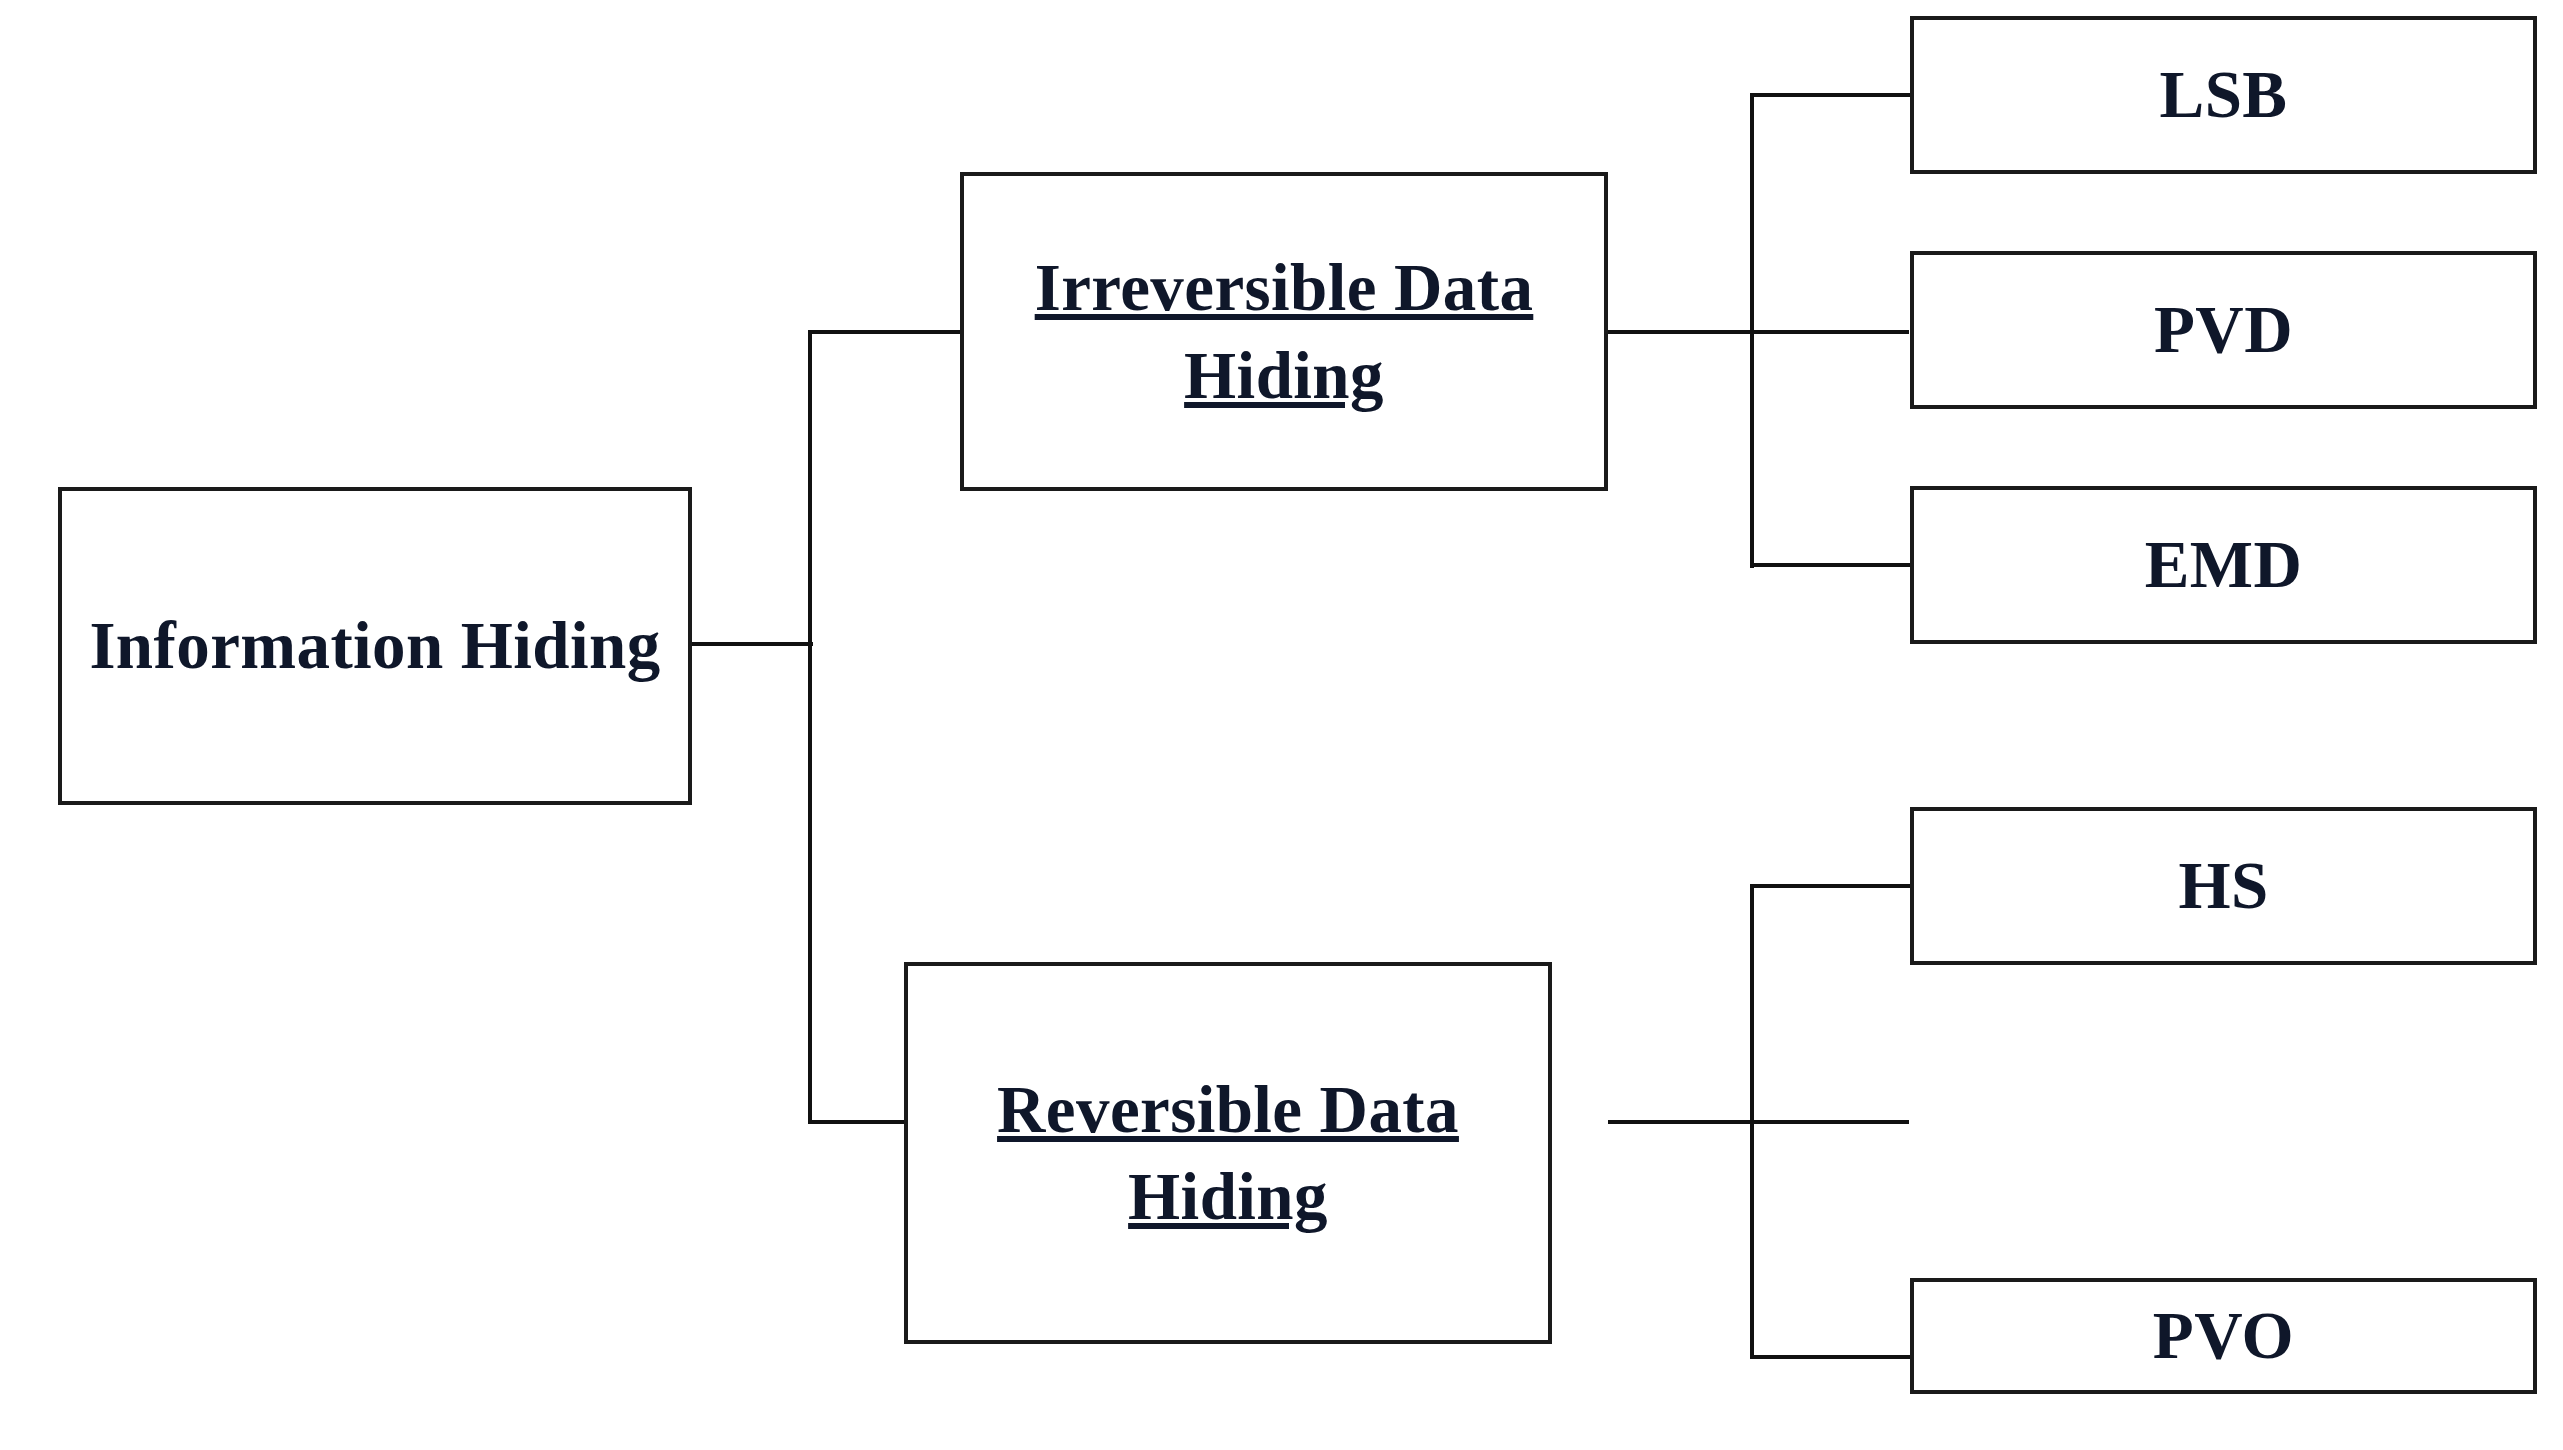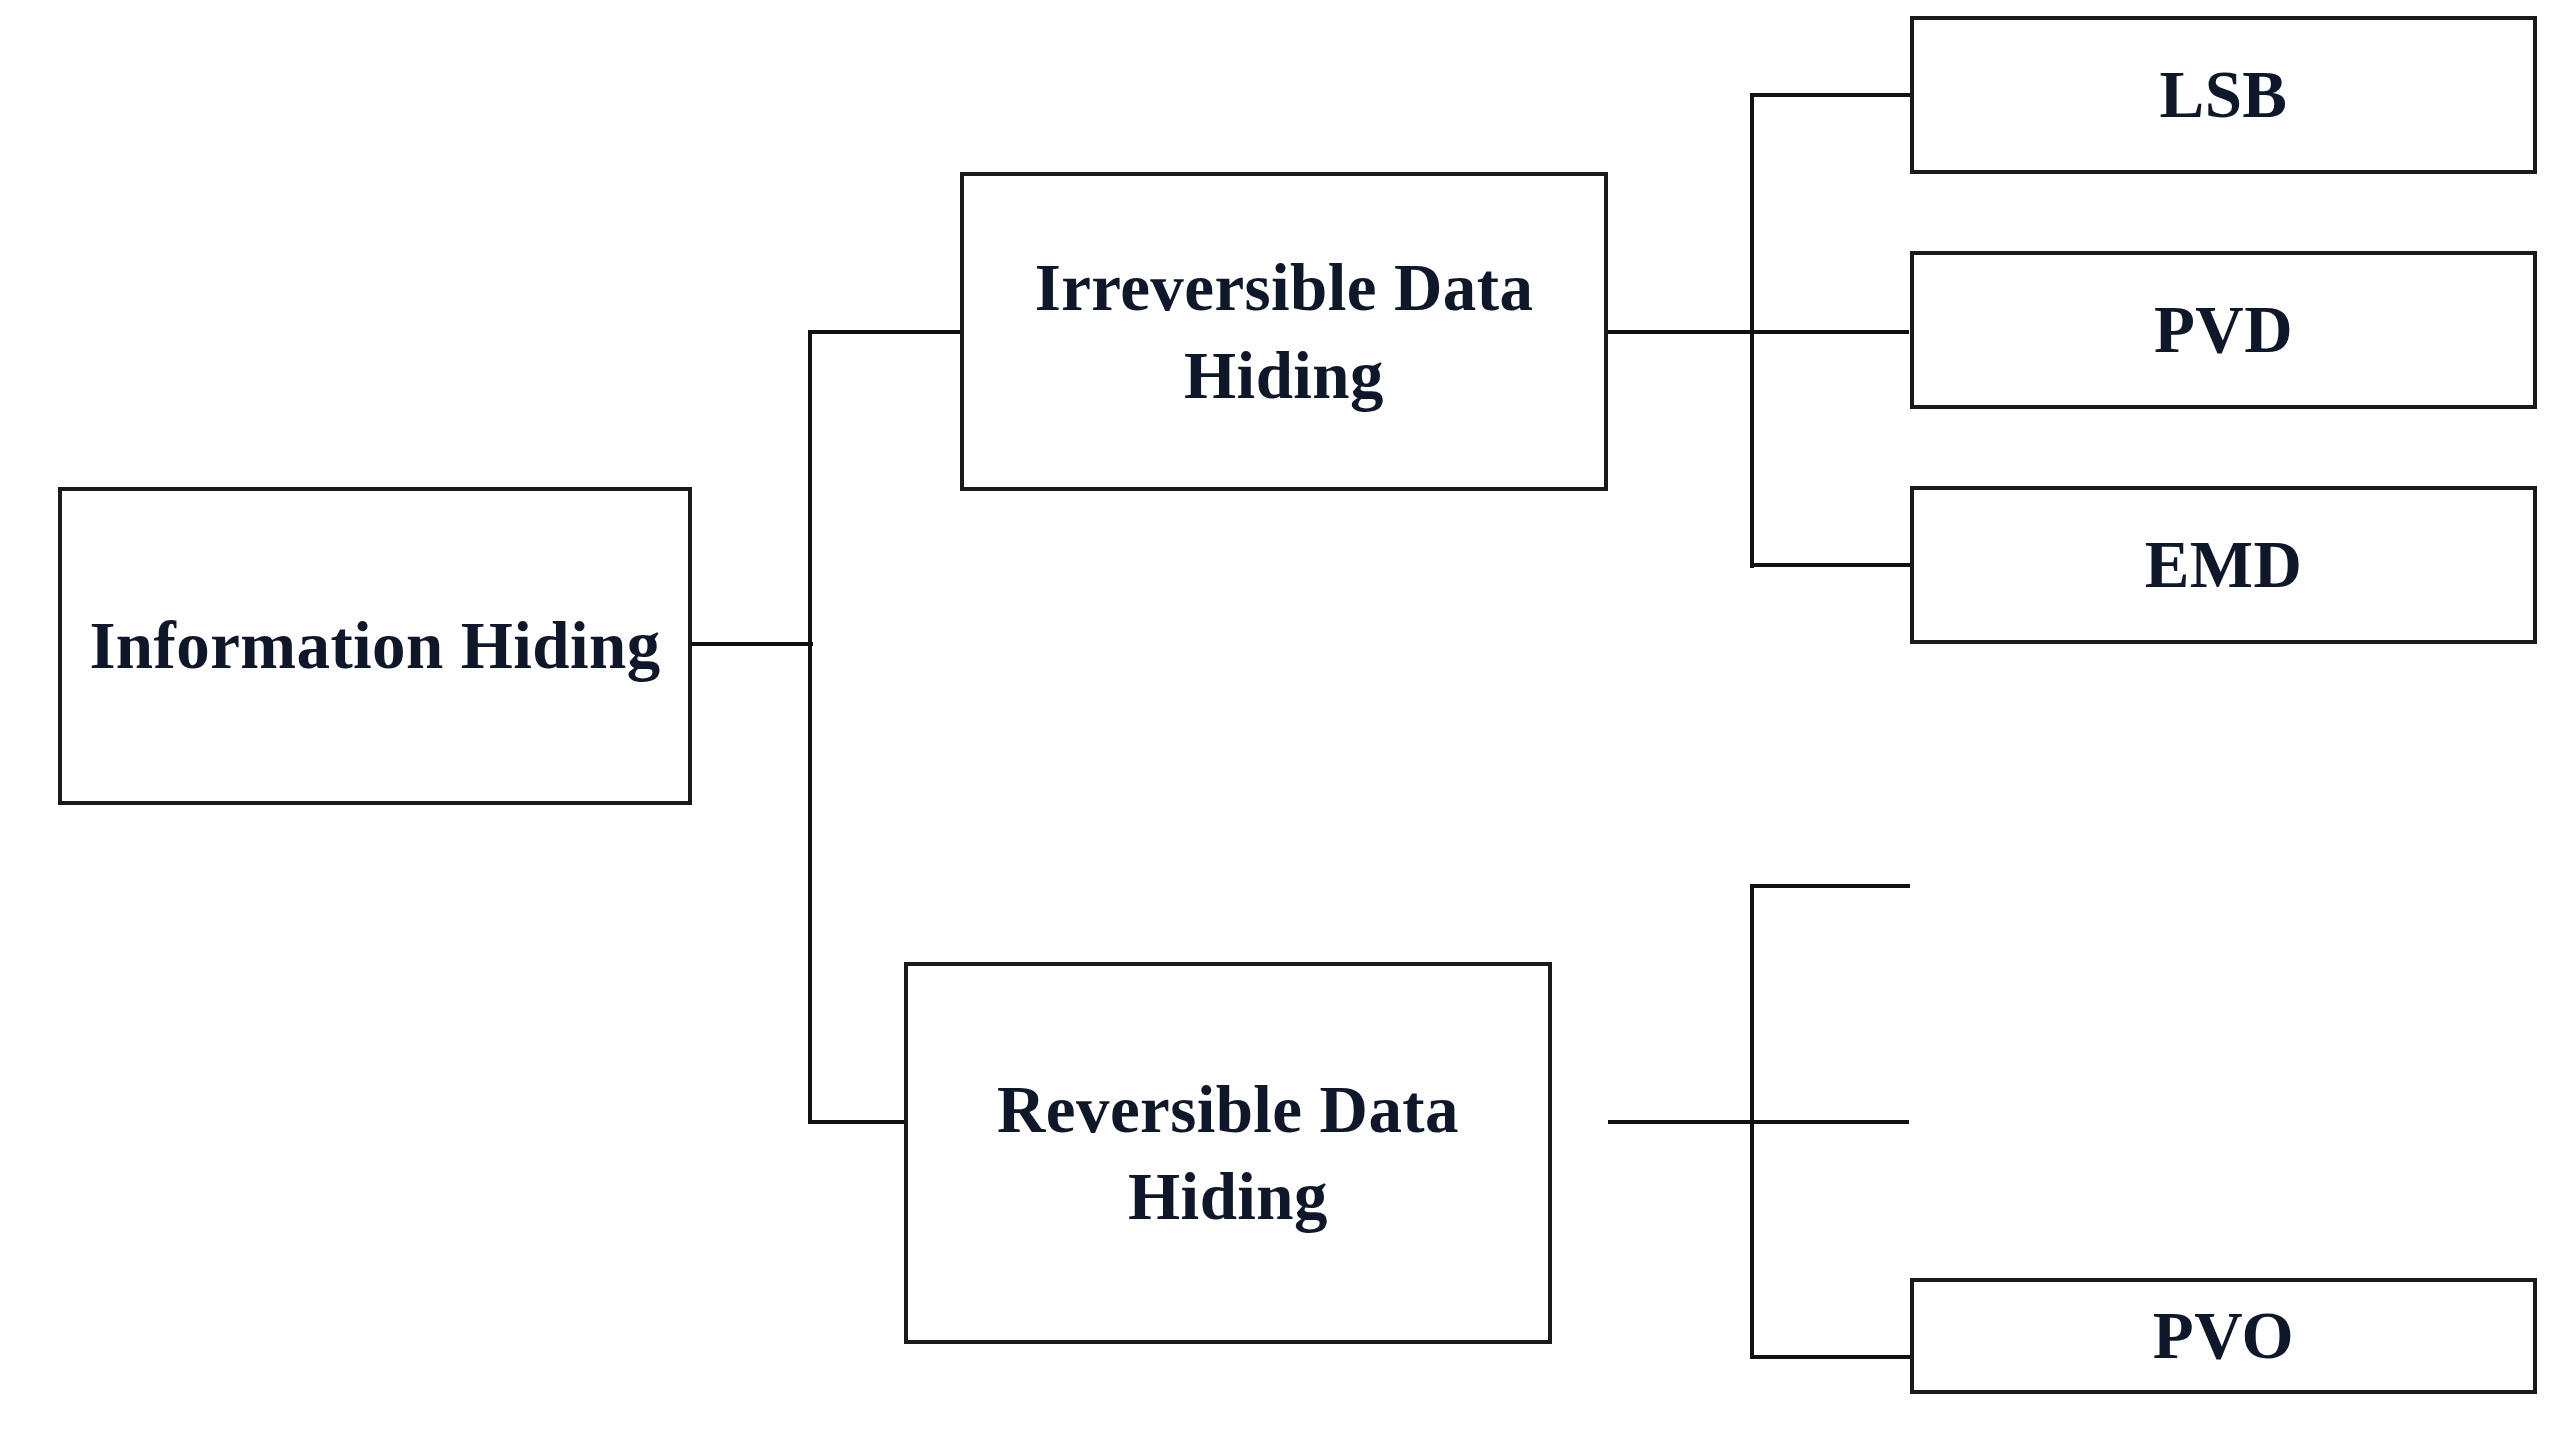--- a/index.html
+++ b/index.html
@@ -28,20 +28,21 @@
     font-size: 67px;
     line-height: 1.3;
     color: #0f172a;
     letter-spacing: 0.4px;
   }
   .node .lbl {
     display: inline-block;
   }
   .node.branch .lbl {
     max-width: 601px;
+    text-decoration: underline;
   }
   .line {
     position: absolute;
     background: #111111;
   }
   .line.h { height: 4.3px; }
   .line.v { width: 4.3px; }
 </style>
 </head>
 <body>
@@ -89,20 +90,23 @@
   </div>
 
   <div class="node leaf" style="left:1910px; top:251px; width:627px; height:158px;">
     <span class="lbl">PVD</span>
   </div>
 
   <div class="node leaf" style="left:1910px; top:486px; width:627px; height:158px;">
     <span class="lbl">EMD</span>
   </div>
 
+  <div class="node leaf" style="left:1910px; top:807px; width:627px; height:158px;">
+    <span class="lbl">HS</span>
+  </div>
 
 
   <div class="node leaf" style="left:1910px; top:1278px; width:627px; height:116px;">
     <span class="lbl">PVO</span>
   </div>
 
 </div>
 
 
 </body></html>

